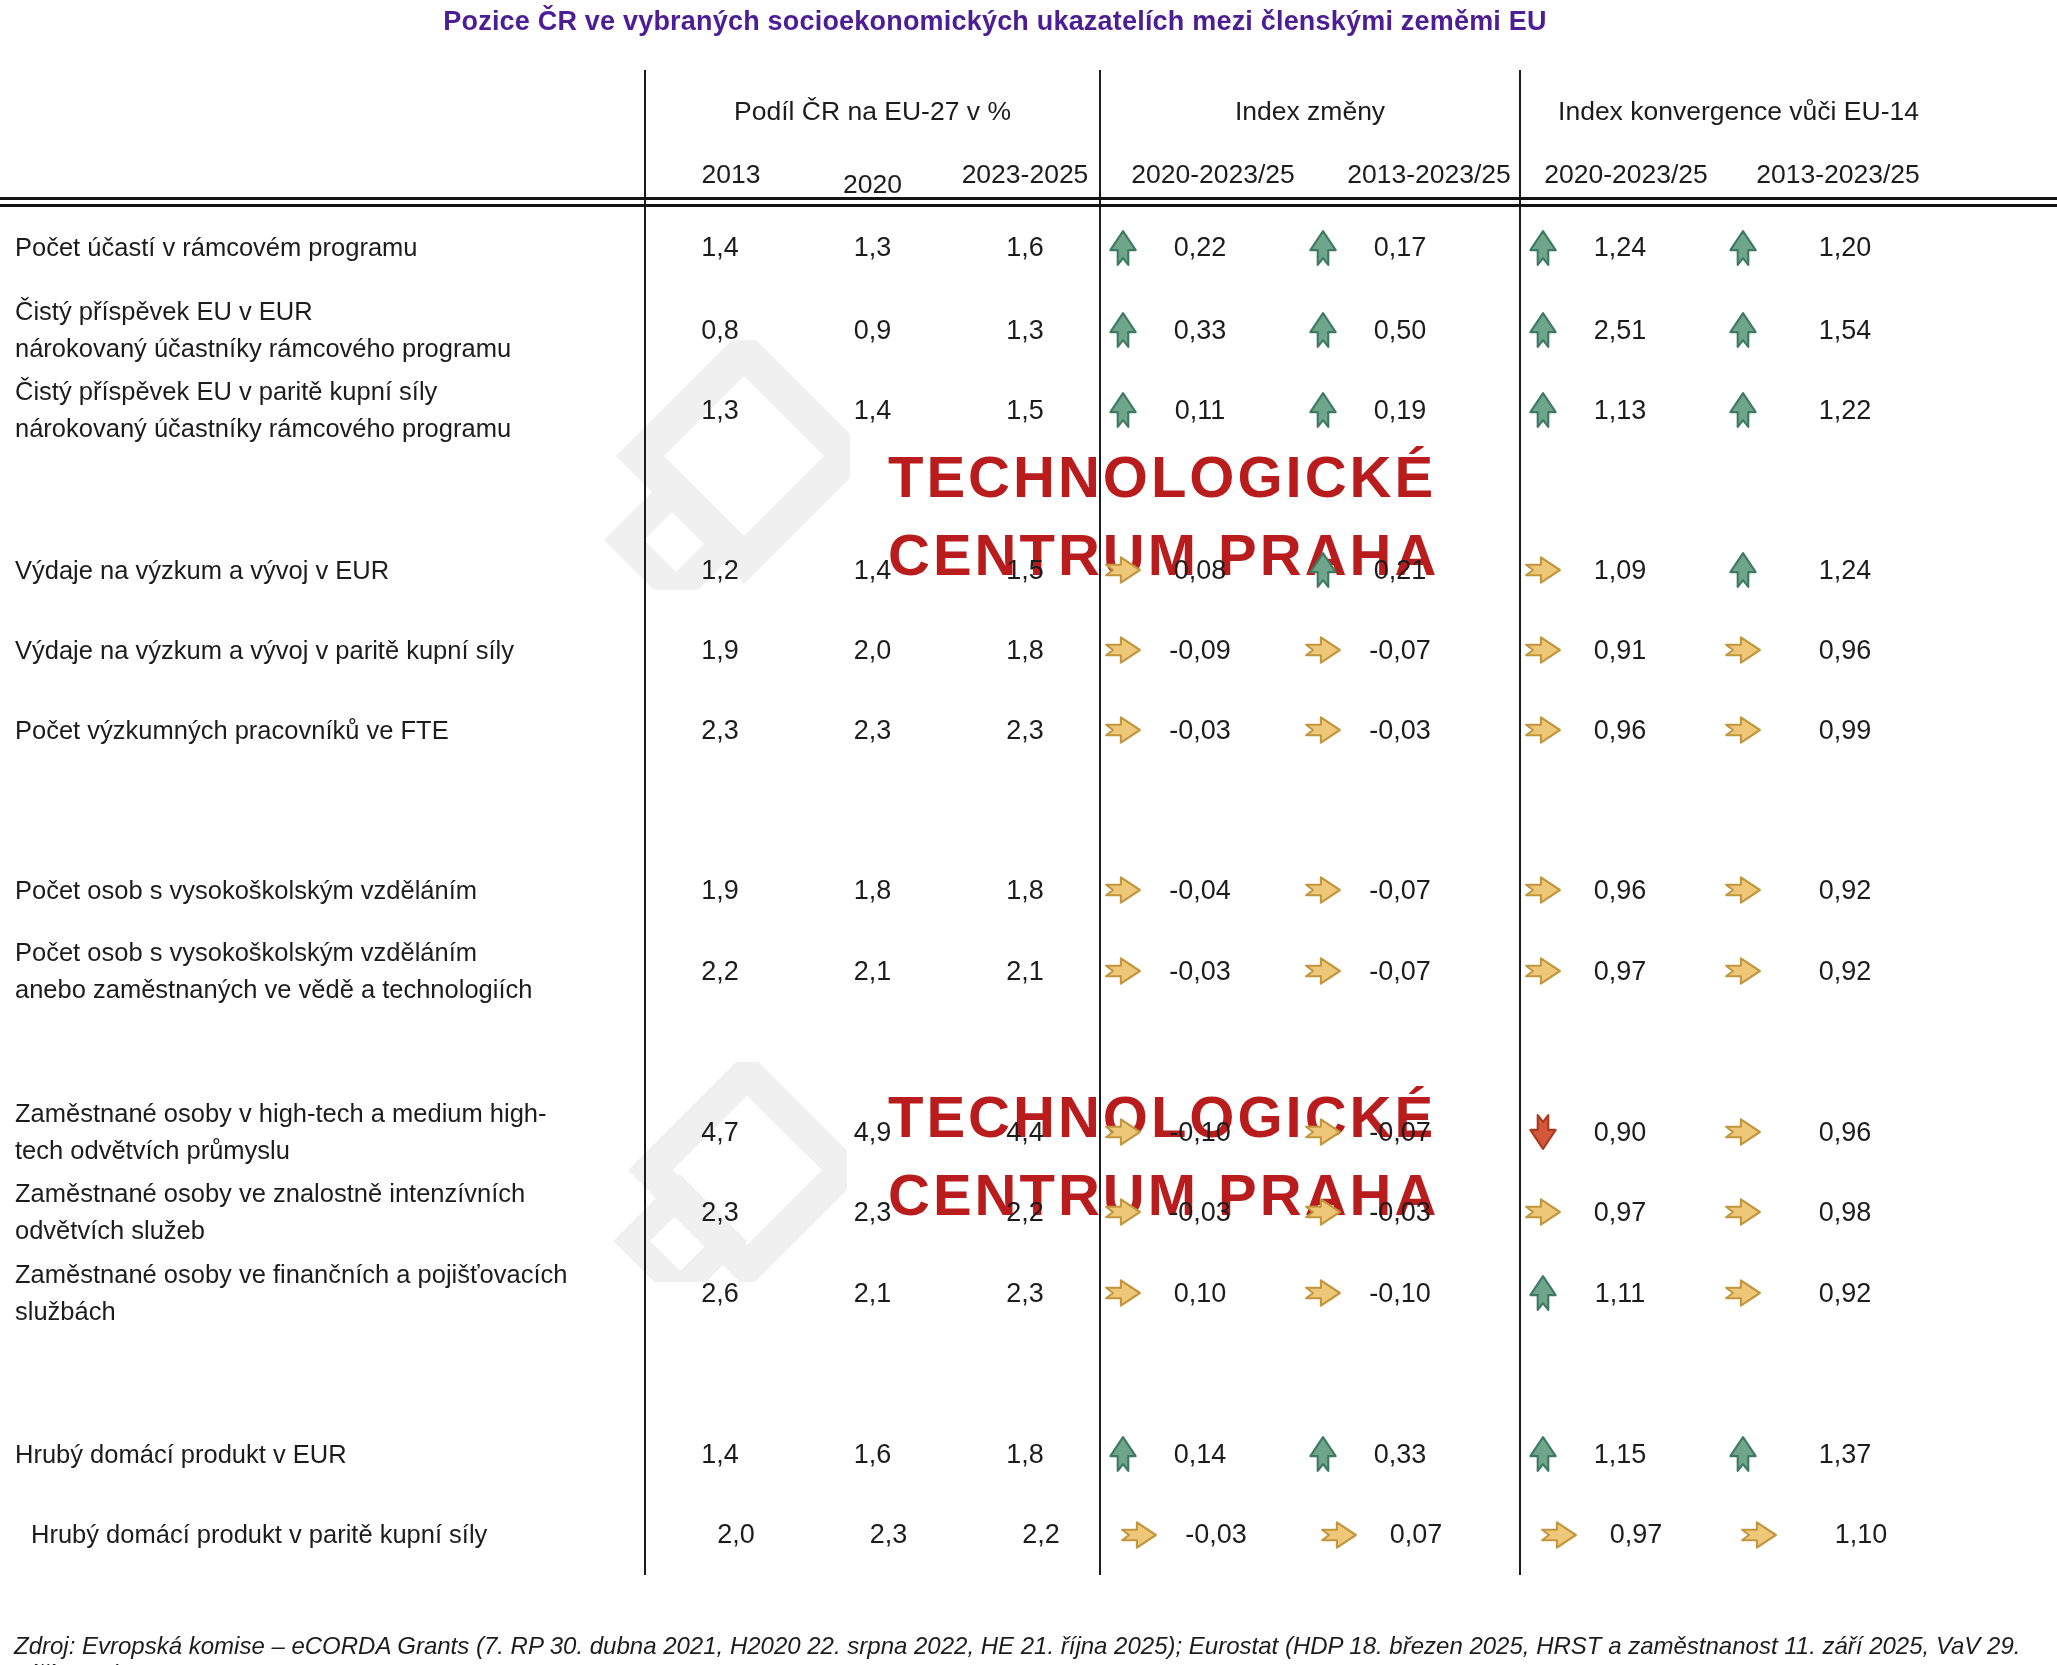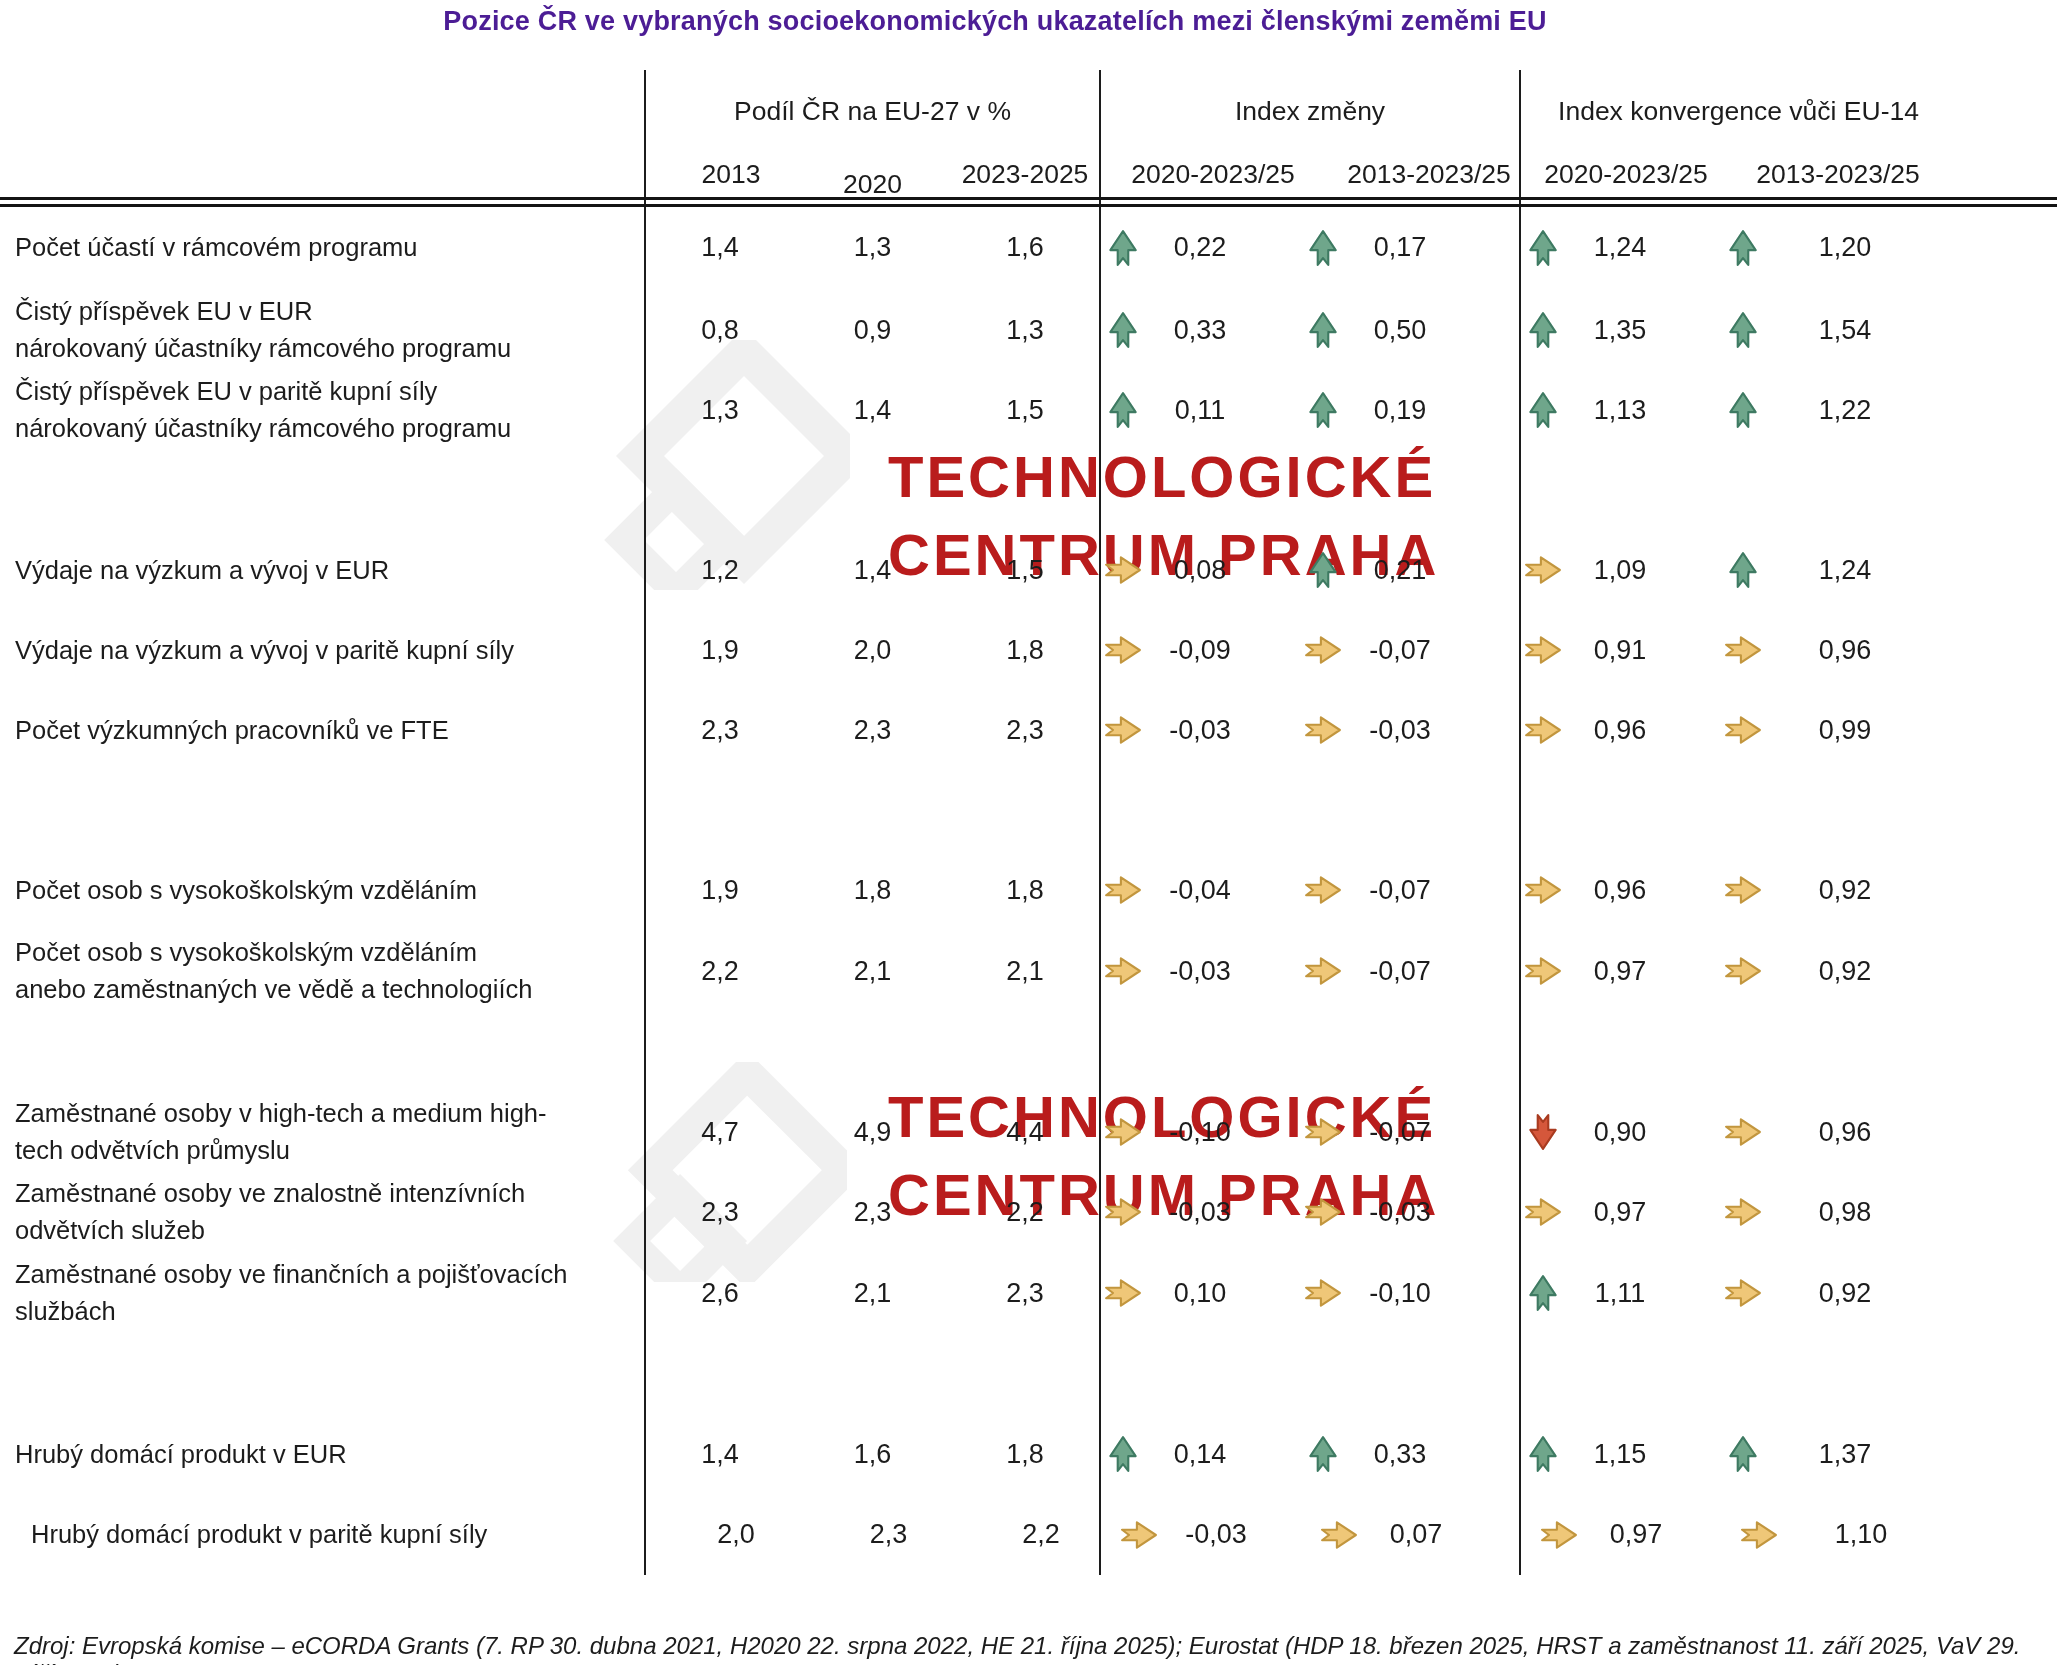--- a/index.html
+++ b/index.html
@@ -142,21 +142,21 @@
           <svg viewBox="0 0 36 28">
             <use href="#ba"></use>
           </svg>
         </div>
       <div class="cell c-num v2">0,50</div>
       <div class="cell c-arr a3" data-arrow="up">
           <svg viewBox="0 0 36 28">
             <use href="#ba"></use>
           </svg>
         </div>
-      <div class="cell c-num v3">1,35</div>
+      <div class="cell c-num v3">2,51</div>
       <div class="cell c-arr a4" data-arrow="up">
           <svg viewBox="0 0 36 28">
             <use href="#ba"></use>
           </svg>
         </div>
       <div class="cell c-num v4">1,54</div>
     </div>
 
     <div class="row">
       <div class="cell c-label">Čistý příspěvek EU v paritě kupní síly

